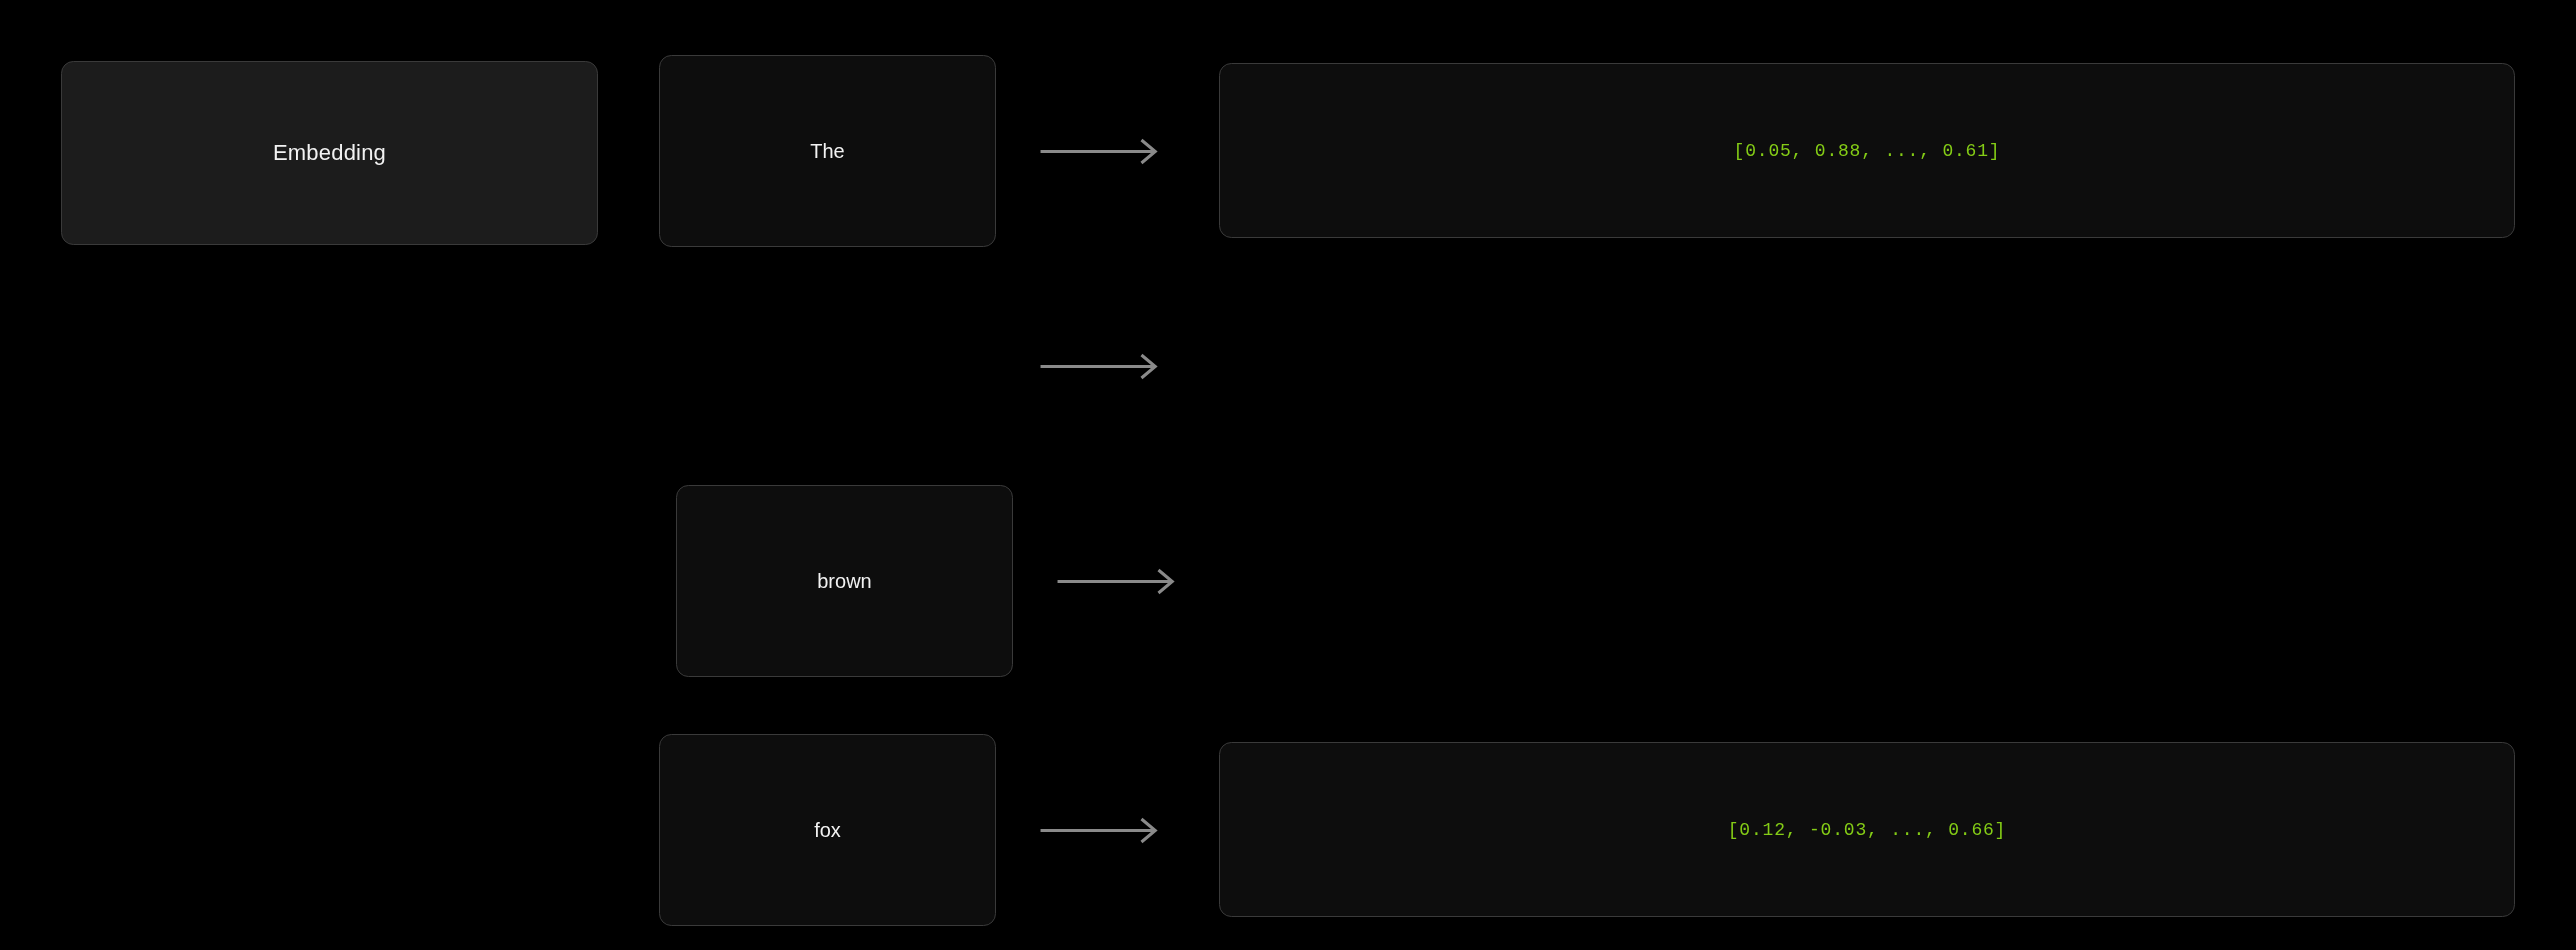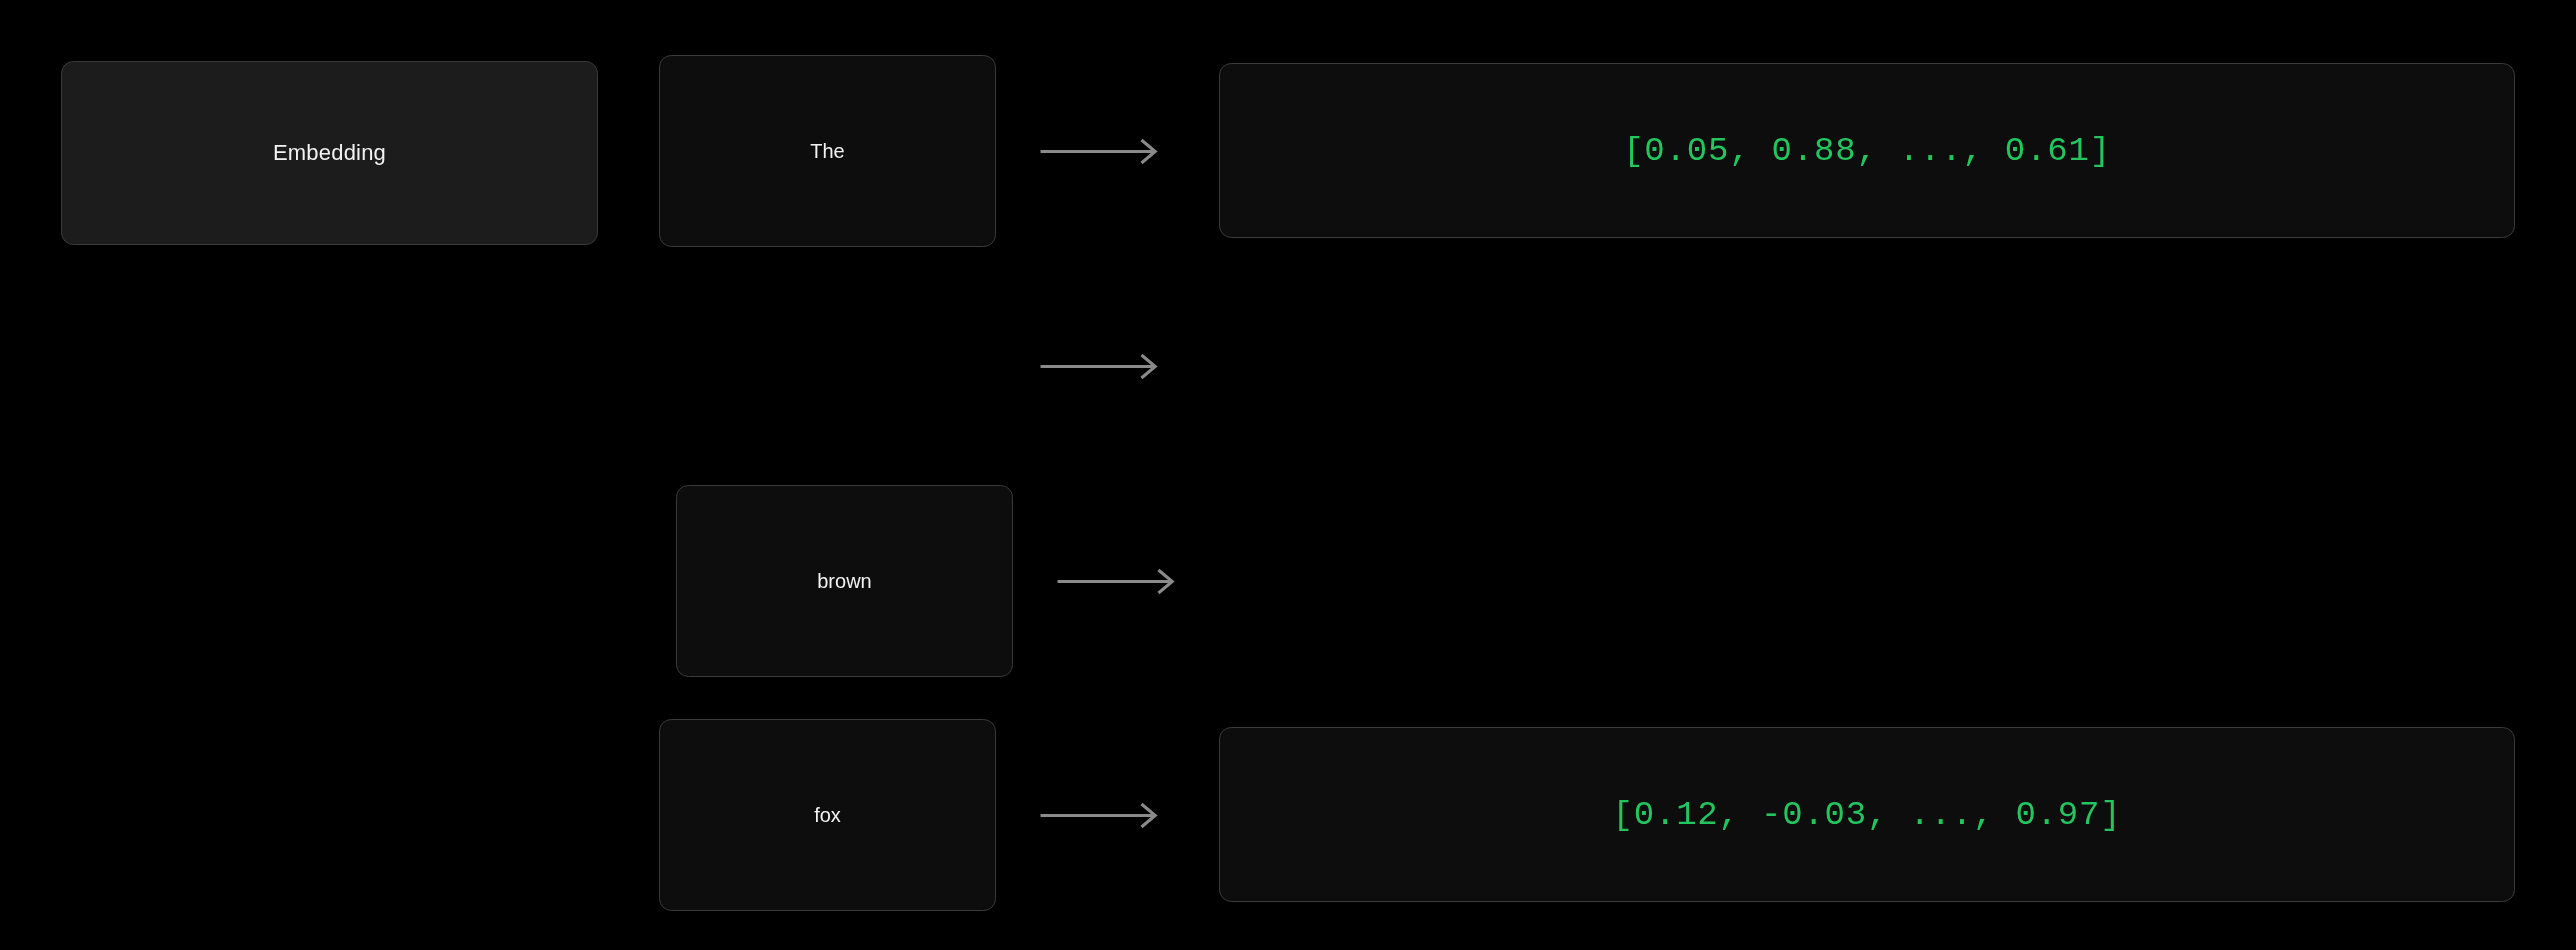--- a/index.html
+++ b/index.html
@@ -95,23 +95,23 @@
     height: 175px;
     box-sizing: border-box;
     background: #0d0d0d;
     border: 0.8px solid #3a3a3a;
     border-radius: 12.3px;
     display: flex;
     align-items: center;
     justify-content: center;
   }
   .vector-text {
-    color: #22c55e;
+    color: #84cc16;
     font-family: "Liberation Mono", monospace;
-    font-size: 34px;
+    font-size: 18px;
     font-weight: 400;
     letter-spacing: 0.8px;
     line-height: 1;
     white-space: pre;
   }
 </style>
 </head>
 <body>
 
 <div id="canvas">
@@ -149,29 +149,29 @@
       <span class="token-text">brown</span>
     </div>
     <span class="arrow">
       <svg width="130" height="31" viewBox="0 0 170 40" xmlns="http://www.w3.org/2000/svg">
         <line x1="2" y1="20" x2="150" y2="20" stroke="#8a8a8a" stroke-width="4"></line>
         <polyline points="134,5 152,20 134,35" fill="none" stroke="#8a8a8a" stroke-width="4" stroke-linecap="butt" stroke-linejoin="miter"></polyline>
       </svg>
     </span>
   </div>
 
-  <div class="row" style="top:719px;">
+  <div class="row" style="top:734px;">
     <div class="token-card">
       <span class="token-text">fox</span>
     </div>
     <span class="arrow">
       <svg width="130" height="31" viewBox="0 0 170 40" xmlns="http://www.w3.org/2000/svg">
         <line x1="2" y1="20" x2="150" y2="20" stroke="#8a8a8a" stroke-width="4"></line>
         <polyline points="134,5 152,20 134,35" fill="none" stroke="#8a8a8a" stroke-width="4" stroke-linecap="butt" stroke-linejoin="miter"></polyline>
       </svg>
     </span>
     <div class="vector-card">
-      <span class="vector-text">[0.12, -0.03, ..., 0.97]</span>
+      <span class="vector-text">[0.12, -0.03, ..., 0.66]</span>
     </div>
   </div>
 
 </div>
 
 
 </body></html>

